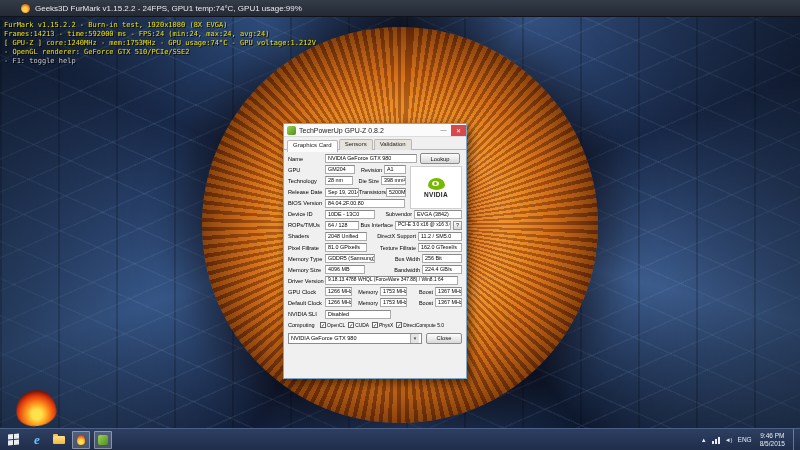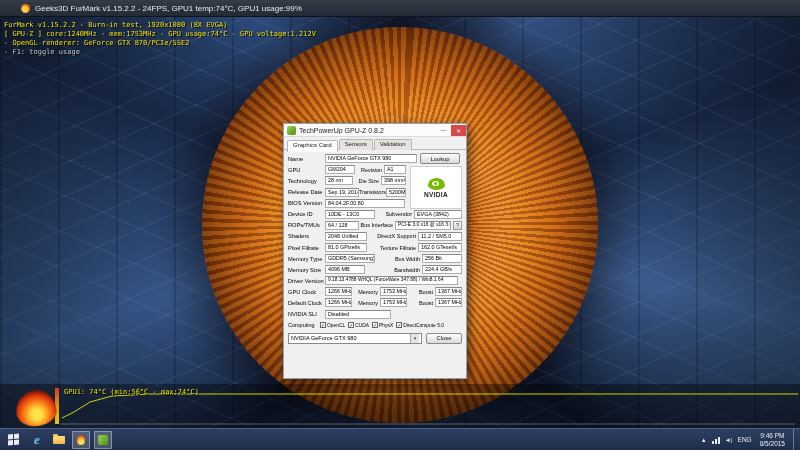--- a/index.html
+++ b/index.html
@@ -168,33 +168,26 @@
     <span class="ttext">Geeks3D FurMark v1.15.2.2 - 24FPS, GPU1 temp:74°C, GPU1 usage:99%</span>
   </div>
 
   <div class="scene">
     <div class="vignette"></div>
   </div>
   <div class="furball"></div>
 
   <div class="osd">
     <div class="y">FurMark v1.15.2.2 - Burn-in test, 1920x1080 (8X EVGA)</div>
+    <div class="y">Frames:14213 - time:592000 ms - FPS:24 (min:24, max:24, avg:24)</div>
     <div class="y">[ GPU-Z ] core:1240MHz - mem:1753MHz - GPU usage:74°C - GPU voltage:1.212V</div>
-    <div class="y">- OpenGL renderer: GeForce GTX 870/PCIe/SSE2</div>
-    <div class="w">- F1: toggle usage</div>
-  </div>
-
-  <div class="tempband">
-    <svg width="800" height="44">
-      <line x1="60" y1="40" x2="795" y2="40" stroke="rgba(255,255,255,0.30)" stroke-width="1"></line>
-      <polyline points="62,34 74,28 90,18 112,12 150,10 798,10" fill="none" stroke="#e8e400" stroke-width="1" opacity="0.9"></polyline>
-    </svg>
-    <div class="tempscale"></div>
-    <div class="temptext">GPU1: 74°C (min:56°C - max:74°C)</div>
-  </div>
+    <div class="y">- OpenGL renderer: GeForce GTX 510/PCIe/SSE2</div>
+    <div class="w">- F1: toggle help</div>
+  </div>
+
   <div class="fm-logo"></div>
 
   <div class="gpuz">
     <div class="gz-title">
       <span class="gz-ico"></span>
       <span class="gz-ttext">TechPowerUp GPU-Z 0.8.2</span>
       <span class="gz-btn">—</span>
       <span class="gz-btn close">✕</span>
     </div>
     <div class="gz-tabs">

